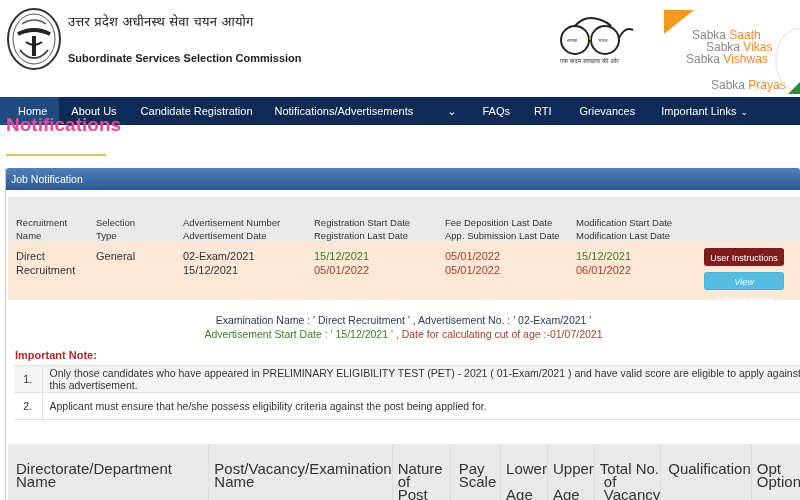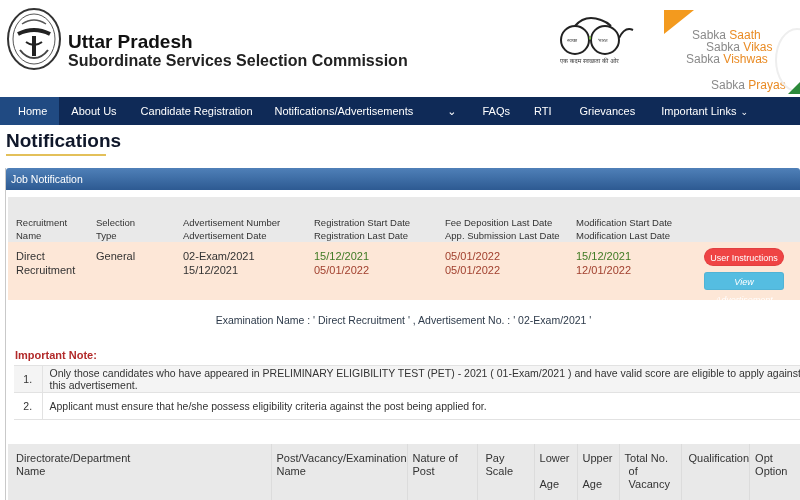--- a/index.html
+++ b/index.html
@@ -4,21 +4,21 @@
 <style>
   * { box-sizing: border-box; margin: 0; padding: 0; }
   html, body { width: 800px; height: 500px; overflow: hidden; background: #fff; }
   body { font-family: "Liberation Sans", "DejaVu Sans", sans-serif; color: #333; position: relative; }
 
   
   .header { position: absolute; left: 0; top: 0; width: 800px; height: 96px; background: #fff; }
   .emblem { position: absolute; left: 6px; top: 6px; width: 56px; height: 66px; }
   .hindi-title { position: absolute; left: 68px; top: 12px; font-size: 13px; color: #222; font-family: "DejaVu Sans", sans-serif; letter-spacing: 0.2px; }
   .en-title { position: absolute; left: 68px; top: 31px; font-size: 19px; font-weight: bold; color: #111; }
-  .en-subtitle { position: absolute; left: 68px; top: 52px; font-size: 16px; font-weight: bold; color: #222; }
+  .en-subtitle { position: absolute; left: 68px; top: 52px; font-size: 11px; font-weight: bold; color: #222; }
 
   .glasses { position: absolute; left: 555px; top: 10px; width: 80px; height: 55px; }
   .glasses-caption { position: absolute; left: 560px; top: 57px; font-size: 6px; color: #333; font-family: "DejaVu Sans", sans-serif; }
 
   .flag-tri { position: absolute; left: 664px; top: 10px; width: 0; height: 0; border-top: 24px solid #f39a1e; border-right: 30px solid transparent; }
   .slogan { position: absolute; top: 0; font-size: 12px; line-height: 13px; color: #8a8a8a; }
   .slogan b { color: #e98b24; font-weight: normal; }
   .s1 { left: 692px; top: 29px; }
   .s2 { left: 706px; top: 41px; }
   .s3 { left: 686px; top: 53px; }
@@ -26,70 +26,70 @@
   .circle-logo { position: absolute; left: 775px; top: 28px; width: 44px; height: 64px; border-radius: 50%; border: 2px solid #eee; }
   .corner-green { position: absolute; left: 788px; top: 80px; width: 0; height: 0; border-bottom: 14px solid #2c8a3a; border-left: 14px solid transparent; }
 
   
   .nav { position: absolute; left: 0; top: 97px; width: 800px; height: 28px; background: #0f2a57; display: flex; align-items: center; }
   .nav-item { color: #fff; font-size: 11px; height: 28px; line-height: 28px; padding: 0 10px; white-space: nowrap; }
   .nav-item.active { background: #204a82; }
   .nav-item .chev { display: inline-block; margin-left: 4px; font-size: 9px; }
 
   
-  .page-title { position: absolute; left: 6px; top: 130px; font-size: 19px; font-weight: bold; color: #0f172a; }
+  .page-title { position: absolute; left: 6px; top: 114px; font-size: 19px; font-weight: bold; color: #ec4899; }
   .title-underline { position: absolute; left: 6px; top: 154px; width: 100px; height: 2px; background: #e3c05a; }
 
   
   .panel { position: absolute; left: 5px; top: 168px; width: 795px; height: 332px; border-left: 1px solid #c9c9c9; }
   .panel-head { height: 22px; background: linear-gradient(#4f80b8, #2d5a92); color: #fff; font-size: 10.5px; line-height: 22px; padding-left: 5px; border-radius: 3px 3px 0 0; }
 
   .jobtable { position: absolute; left: 2px; top: 29px; width: 793px; border-collapse: collapse; }
   .jobhead { background: #e9e9e9; height: 38px; }
   .jobhead td { font-size: 9.5px; color: #333; vertical-align: top; padding-top: 19px; line-height: 13px; }
   .jobrow { background: #fde7d7; height: 58px; }
   .jobrow td { font-size: 11px; color: #333; vertical-align: top; padding-top: 7px; line-height: 14px; }
   .green { color: #3f7a24; }
   .red { color: #a1402e; }
   .btn { display: block; width: 80px; height: 18px; border-radius: 3px; color: #fff; font-size: 9px; text-align: center; line-height: 18px; margin-bottom: 6px; border: 1px solid rgba(0,0,0,0.05); }
-  .btn-orange { background: #ef4444; border-radius: 9px; }
+  .btn-orange { background: #7f1d1d; }
   .btn-blue { background: #55bde1; font-style: italic; }
 
   .exam-line1 { position: absolute; left: 0; width: 795px; top: 146px; text-align: center; font-size: 10.5px; color: #2d3a4a; }
   .exam-line2 { position: absolute; left: 0; width: 795px; top: 160px; text-align: center; font-size: 10.5px; }
   .exam-line2 .g { color: #3f7a24; }
   .exam-line2 .r { color: #a1402e; }
 
   .imp-note { position: absolute; left: 9px; top: 181px; font-size: 11px; font-weight: bold; color: #b22a2a; }
   .notes { position: absolute; left: 8px; top: 197px; width: 787px; border-collapse: collapse; }
   .notes tr { height: 27px; }
   .notes tr:nth-child(odd) { background: #f4f4f4; }
   .notes td { font-size: 10.5px; color: #333; border-top: 1px solid #e2e2e2; border-bottom: 1px solid #e2e2e2; }
   .notes td.num { width: 28px; text-align: center; border-right: 1px solid #e2e2e2; }
   .notes td.txt { padding-left: 7px; }
 
   .posttable { position: absolute; left: 2px; top: 276px; width: 793px; border-collapse: collapse; }
   .posthead { background: #e9e9e9; height: 56px; }
-  .posthead td { font-size: 11px; color: #333; vertical-align: top; padding-top: 8px; line-height: 13px; border-right: 1px solid #dcdcdc; }
+  .posthead td { font-size: 15px; color: #333; vertical-align: top; padding-top: 18px; line-height: 13px; border-right: 1px solid #dcdcdc; }
   .posthead td:last-child { border-right: none; }
 </style>
 </head>
 <body>
 
 <div class="header">
   <svg class="emblem" viewBox="0 0 56 66">
     <ellipse cx="28" cy="33" rx="26" ry="30" fill="#fff" stroke="#333" stroke-width="2"></ellipse>
     <ellipse cx="28" cy="33" rx="21" ry="25" fill="none" stroke="#555" stroke-width="1"></ellipse>
     <path d="M12 28 Q28 20 44 28" stroke="#222" stroke-width="4" fill="none"></path>
     <path d="M28 30 L28 50" stroke="#222" stroke-width="4"></path>
     <path d="M20 36 Q28 42 36 36" stroke="#222" stroke-width="2" fill="none"></path>
     <path d="M14 44 Q20 52 28 52 Q36 52 42 44" stroke="#444" stroke-width="2" fill="none"></path>
     <path d="M16 18 Q28 10 40 18" stroke="#555" stroke-width="1.5" fill="none"></path>
   </svg>
-  <div class="en-title">Uttar Pradesh</div>
+  <div class="hindi-title">उत्तर प्रदेश अधीनस्थ सेवा चयन आयोग</div>
   <div class="en-subtitle">Subordinate Services Selection Commission</div>
 
   <svg class="glasses" viewBox="0 0 80 55">
     <circle cx="20" cy="30" r="14" fill="none" stroke="#222" stroke-width="2"></circle>
     <circle cx="50" cy="30" r="14" fill="none" stroke="#222" stroke-width="2"></circle>
     <path d="M34 28 L36 28" stroke="#7ab648" stroke-width="3"></path>
     <path d="M20 16 Q30 4 46 10 Q52 12 56 16" stroke="#222" stroke-width="2" fill="none"></path>
     <path d="M64 28 Q70 16 78 20" stroke="#222" stroke-width="2" fill="none"></path>
     <text x="12" y="32" font-size="5" fill="#444">स्वच्छ</text>
     <text x="43" y="32" font-size="5" fill="#444">भारत</text>
@@ -162,31 +162,32 @@
       <td>
             <div class="green">15/12/2021</div>
             <div class="red">05/01/2022</div>
           </td>
       <td>
             <div class="red">05/01/2022</div>
             <div class="red">05/01/2022</div>
           </td>
       <td>
             <div class="green">15/12/2021</div>
-            <div class="red">12/01/2022</div>
+            <div class="red">06/01/2022</div>
           </td>
       <td style="padding-top:6px;">
         <span class="btn btn-orange">User Instructions</span>
         <span class="btn btn-blue">View Advertisement</span>
       </td>
     </tr>
   </tbody>
     </table>
 
   <div class="exam-line1">Examination Name : ' Direct Recruitment ' , Advertisement No. : ' 02-Exam/2021 '</div>
+  <div class="exam-line2"><span class="g">Advertisement Start Date : ' 15/12/2021 ' ,</span><span class="r"> Date for calculating cut of age :-01/07/2021</span></div>
 
   <div class="imp-note">Important Note:</div>
   <table class="notes">
     <tbody>
         <tr>
       <td class="num">1.</td>
       <td class="txt">Only those candidates who have appeared in PRELIMINARY ELIGIBILITY TEST (PET) - 2021 ( 01-Exam/2021 ) and have valid score are eligible to apply against this advertisement.</td>
     </tr>
     <tr>
       <td class="num">2.</td>

